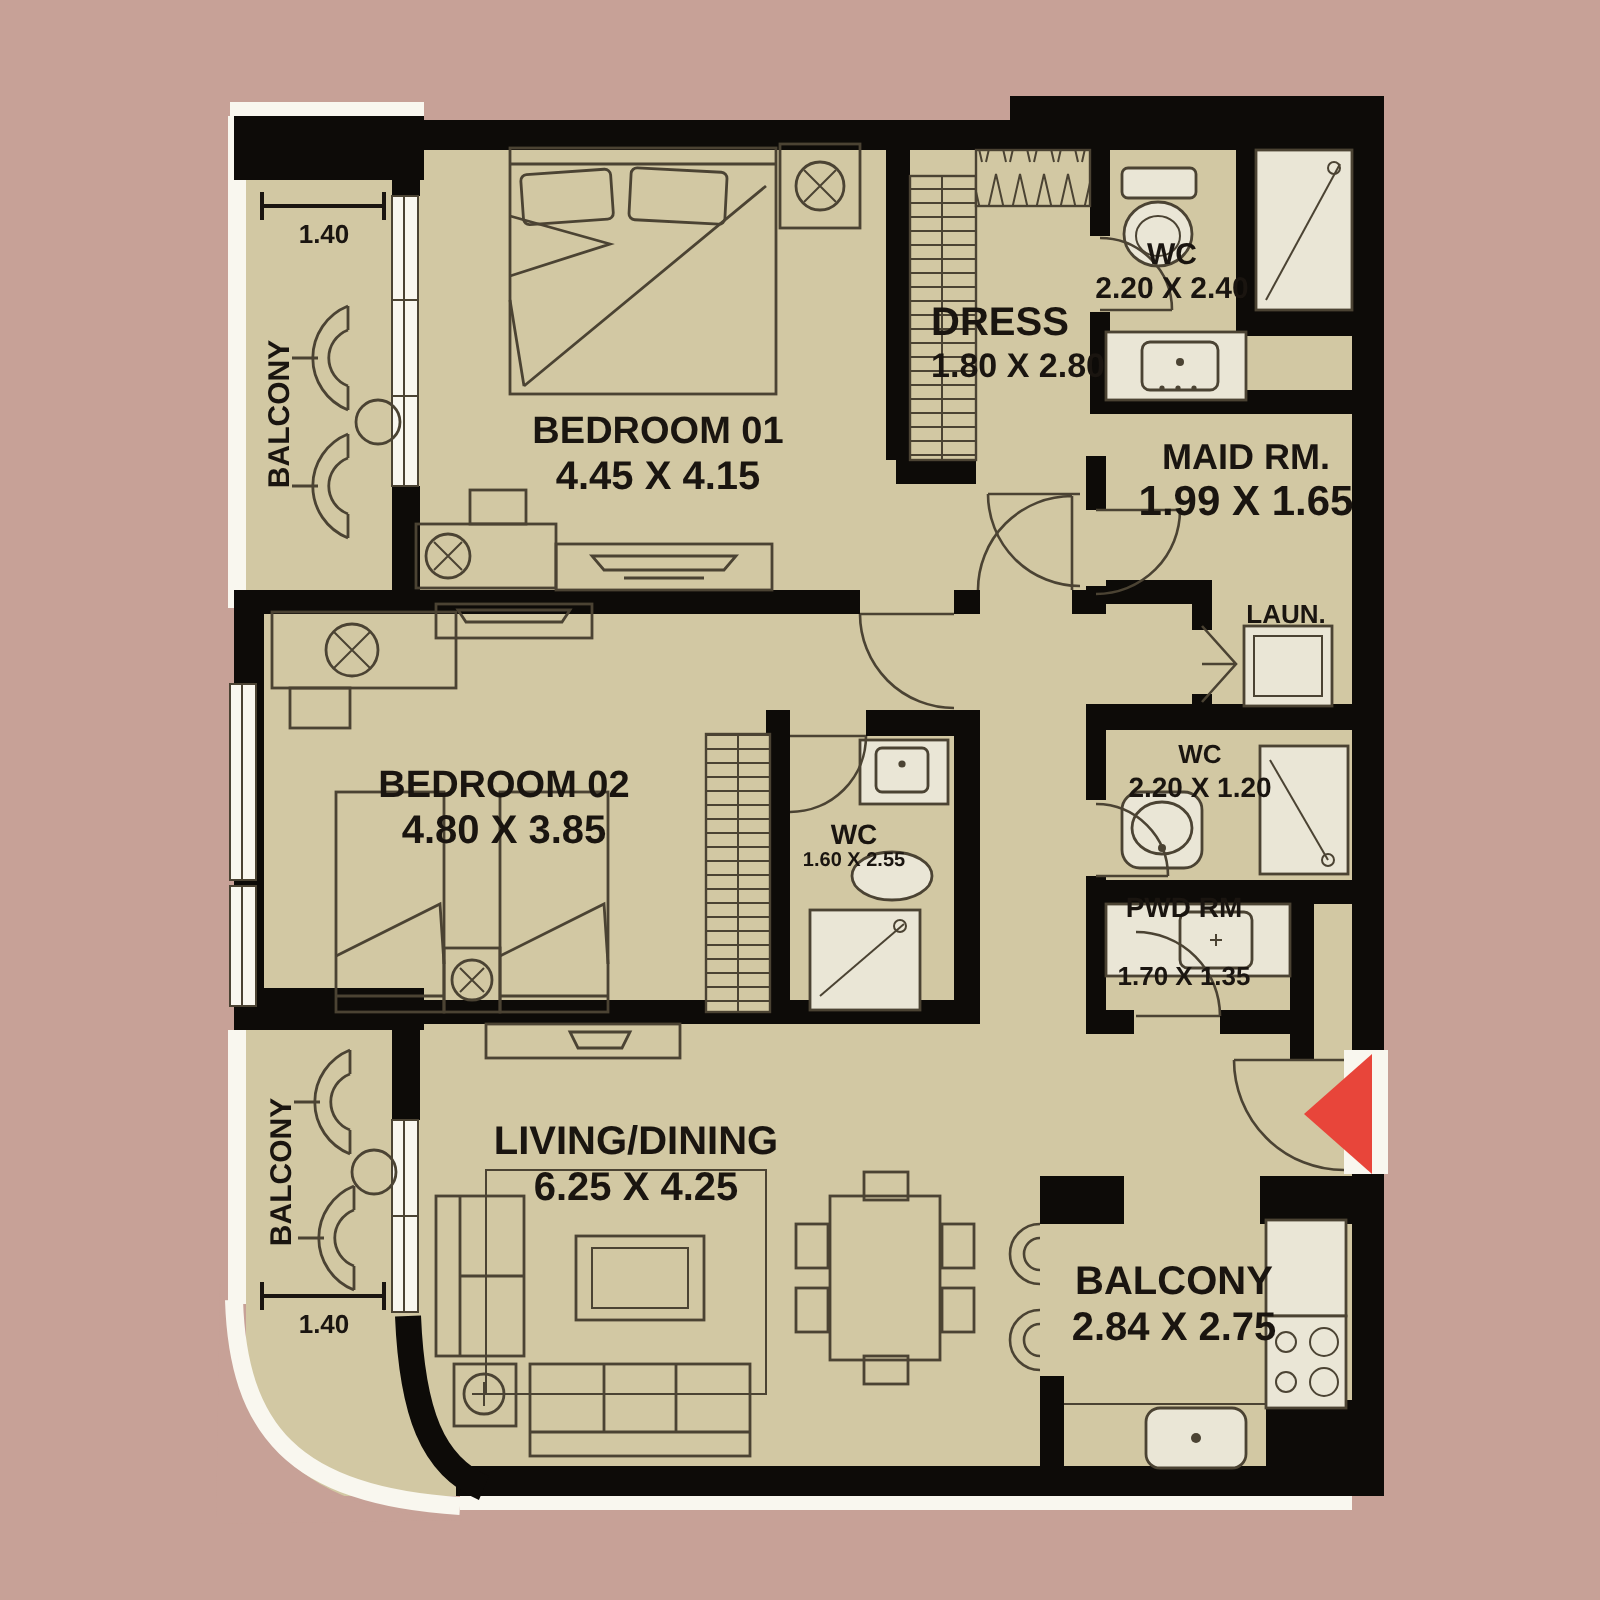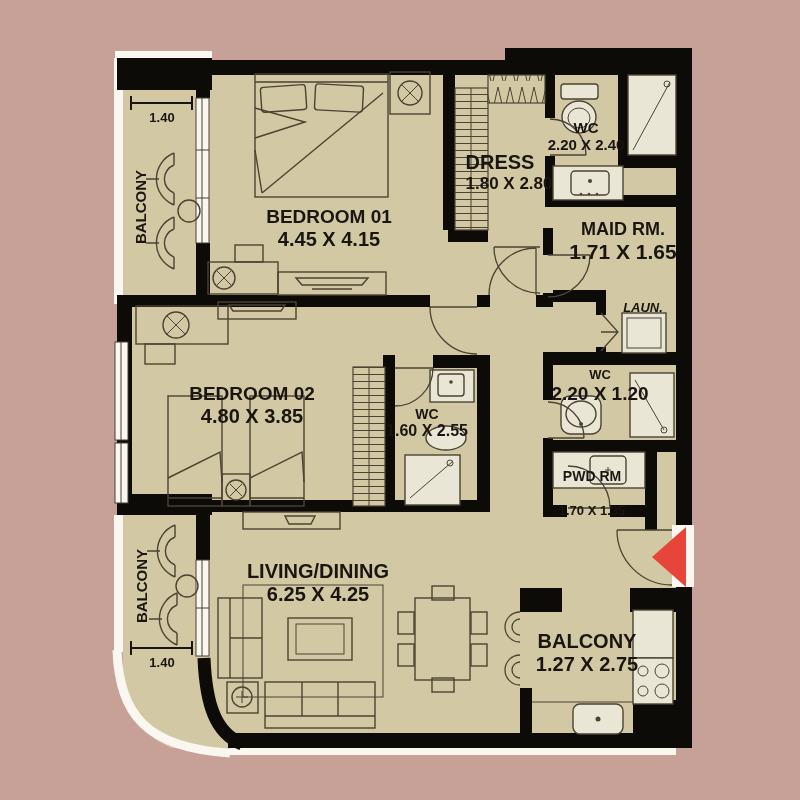--- a/index.html
+++ b/index.html
@@ -330,48 +330,48 @@
   <div class="room-label" style="left:500px;top:172px;">
     <span class="nm" style="font-size:20px;">DRESS</span>
     <span class="dm" style="font-size:17px;margin-left:18px;">1.80 X 2.80</span>
   </div>
   <div class="room-label" style="left:586px;top:136px;">
     <span class="nm" style="font-size:15px;">WC</span>
     <span class="dm" style="font-size:15px;">2.20 X 2.40</span>
   </div>
   <div class="room-label" style="left:623px;top:241px;">
     <span class="nm" style="font-size:18px;">MAID RM.</span>
-    <span class="dm" style="font-size:21px;">1.71 X 1.65</span>
+    <span class="dm" style="font-size:21px;">1.99 X 1.65</span>
   </div>
   <div class="room-label" style="left:643px;top:308px;">
-    <span class="nm" style="font-size:13px;font-style:italic;">LAUN.</span>
+    <span class="nm" style="font-size:13px;">LAUN.</span>
   </div>
   <div class="room-label" style="left:252px;top:405px;">
     <span class="nm" style="font-size:19px;">BEDROOM 02</span>
     <span class="dm" style="font-size:20px;">4.80 X 3.85</span>
   </div>
   <div class="room-label" style="left:427px;top:423px;">
     <span class="nm" style="font-size:14px;">WC</span>
-    <span class="dm" style="font-size:16px;text-align:center;">1.60 X 2.55</span>
+    <span class="dm" style="font-size:10px;text-align:center;">1.60 X 2.55</span>
   </div>
   <div class="room-label" style="left:600px;top:386px;">
     <span class="nm" style="font-size:13px;">WC</span>
-    <span class="dm" style="font-size:19px;">2.20 X 1.20</span>
-  </div>
-  <div class="room-label" style="left:592px;top:494px;">
+    <span class="dm" style="font-size:14px;">2.20 X 1.20</span>
+  </div>
+  <div class="room-label" style="left:592px;top:471px;">
     <span class="nm" style="font-size:14px;">PWD RM</span>
     <span class="dm" style="font-size:13px;margin-top:20px;">1.70 X 1.35</span>
   </div>
   <div class="room-label" style="left:318px;top:583px;">
     <span class="nm" style="font-size:20px;">LIVING/DINING</span>
     <span class="dm" style="font-size:20px;">6.25 X 4.25</span>
   </div>
   <div class="room-label" style="left:587px;top:653px;">
     <span class="nm" style="font-size:20px;">BALCONY</span>
-    <span class="dm" style="font-size:20px;">1.27 X 2.75</span>
+    <span class="dm" style="font-size:20px;">2.84 X 2.75</span>
   </div>
   <div class="vlabel" style="left:140px;top:207px;font-size:15px;">BALCONY</div>
   <div class="vlabel" style="left:141px;top:586px;font-size:15px;">BALCONY</div>
   <div class="room-label" style="left:162px;top:118px;">
     <span class="nm" style="font-size:13px;">1.40</span>
   </div>
   <div class="room-label" style="left:162px;top:663px;">
     <span class="nm" style="font-size:13px;">1.40</span>
   </div>
 </div>

